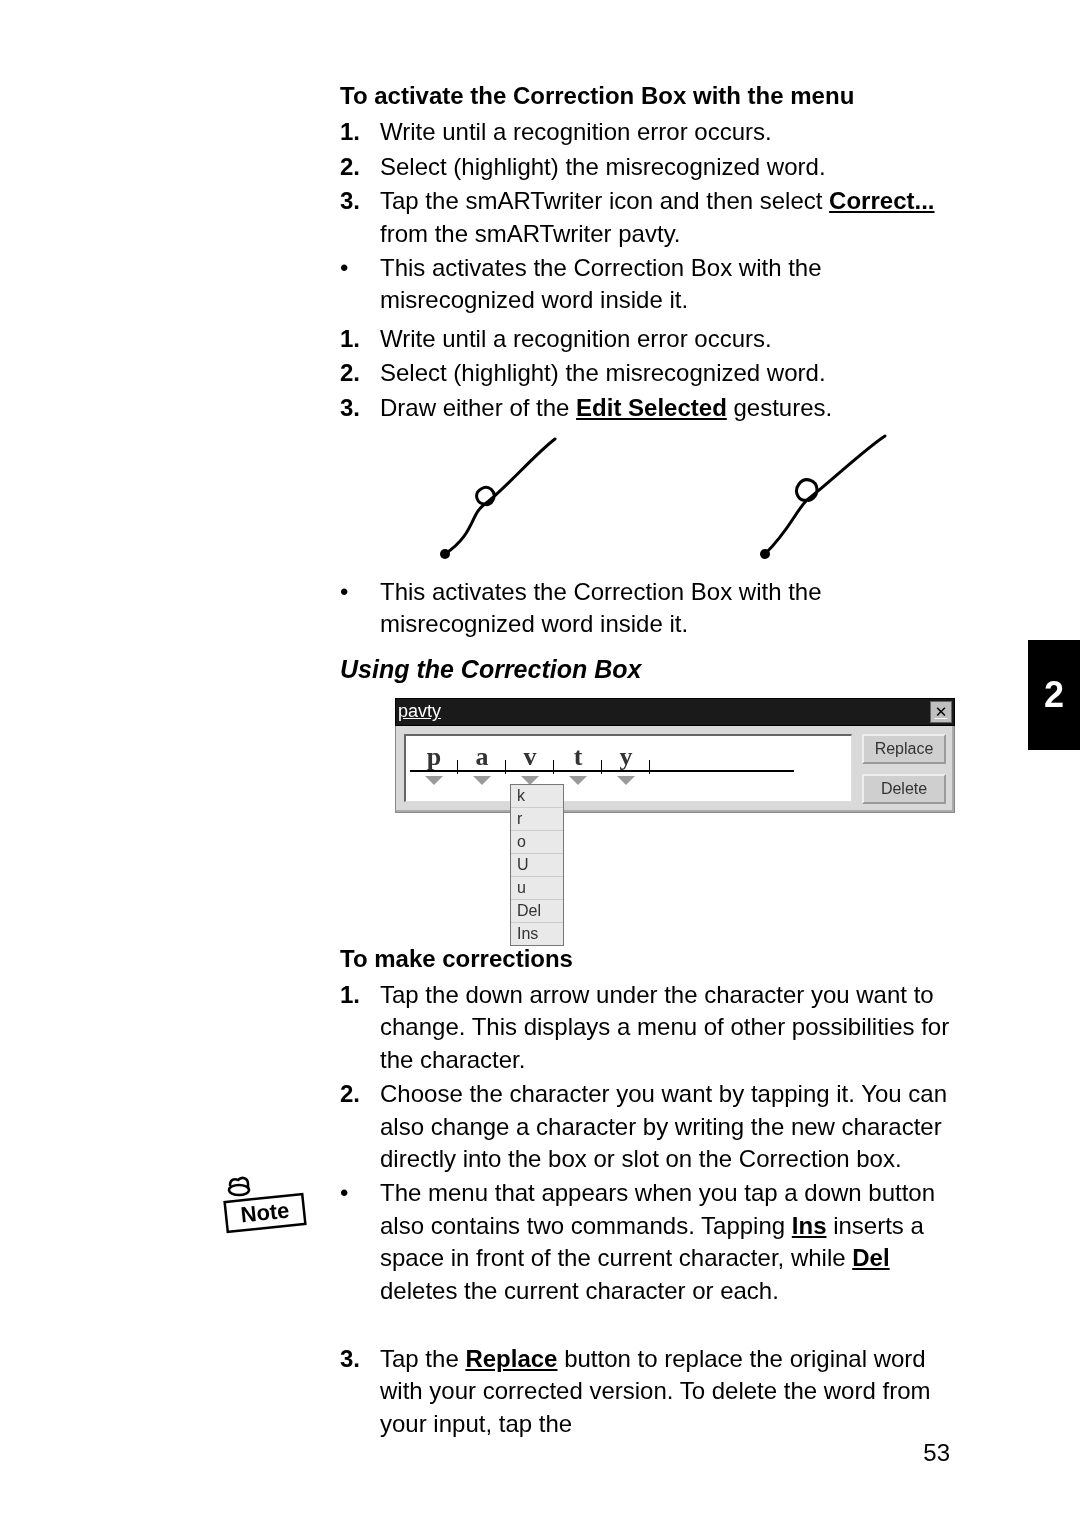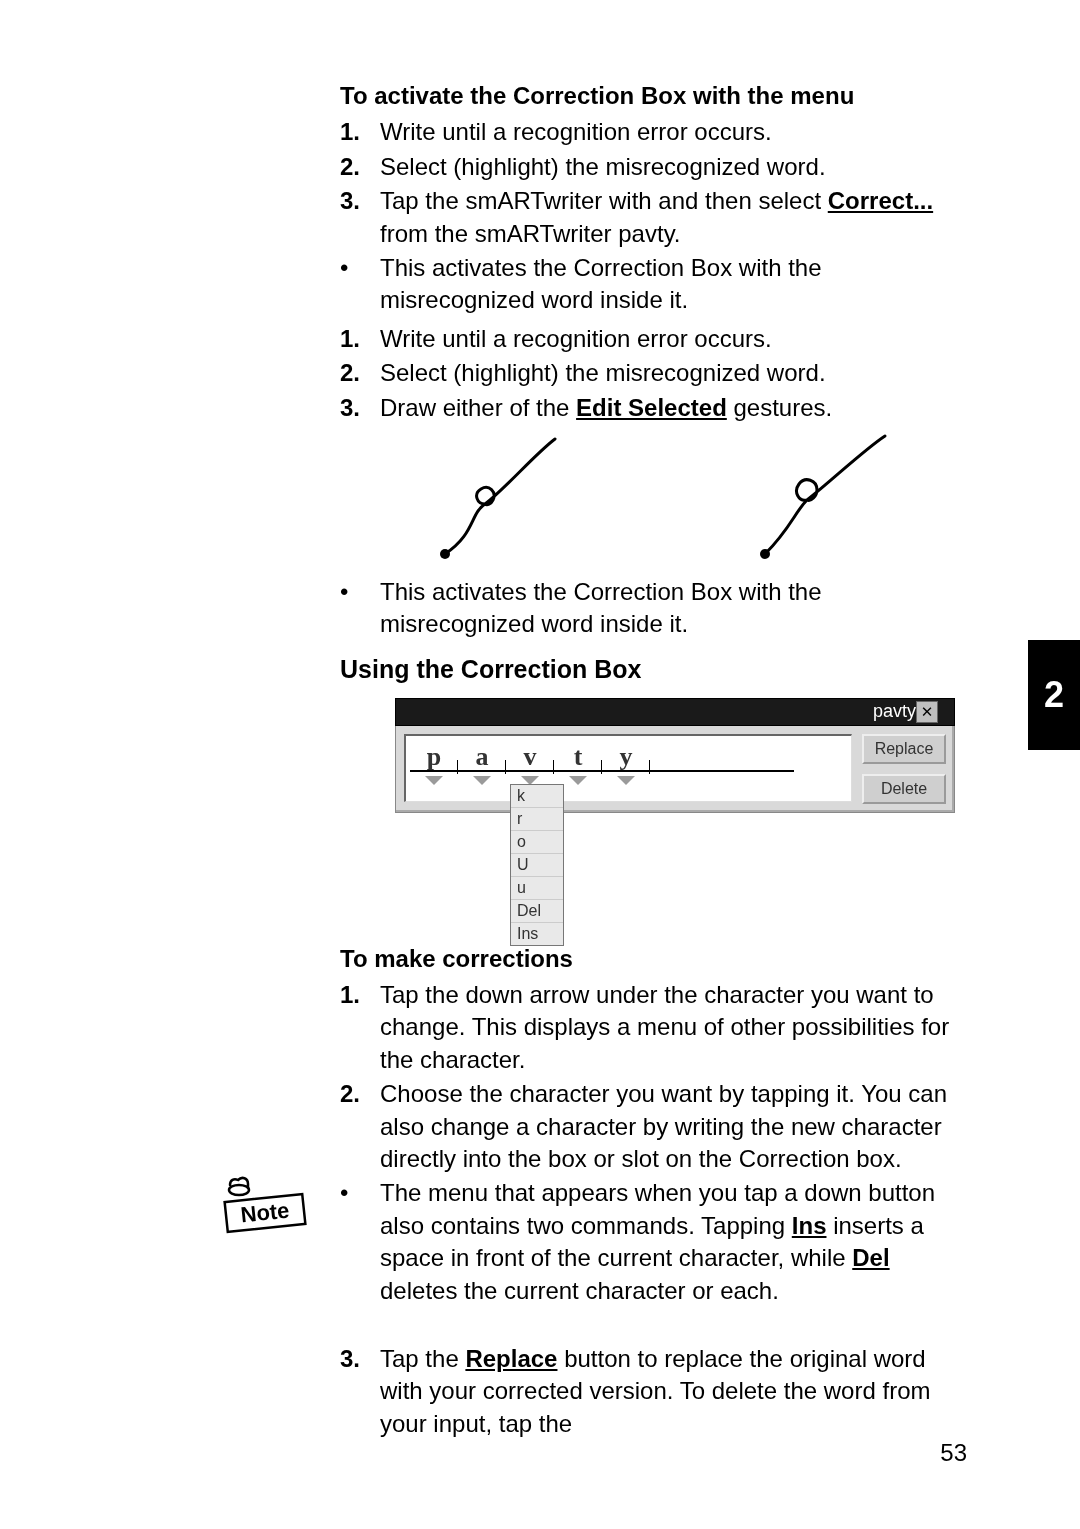--- a/index.html
+++ b/index.html
@@ -40,20 +40,21 @@
     font-weight: bold;
   }
   .list li .marker.bullet {
     font-weight: normal;
   }
   .list li .text {
     flex: 1;
   }
   .subheading-italic {
     font-weight: bold;
+    font-style: italic;
     font-size: 25px;
     margin: 14px 0 4px 0;
   }
   .body-text {
     font-size: 24px;
     line-height: 1.35;
     margin: 0 0 10px 0;
   }
   .bold { font-weight: bold; text-decoration: underline; }
 
@@ -68,21 +69,21 @@
     color: #fff;
     font-size: 36px;
     font-weight: bold;
     display: flex;
     align-items: center;
     justify-content: center;
   }
   .page-number {
     position: absolute;
     bottom: 62px;
-    right: 113px;
+    right: 130px;
     font-size: 24px;
   }
 
   
   .gesture-row {
     display: flex;
     gap: 160px;
     justify-content: center;
     margin: 10px 0 12px 0;
   }
@@ -99,26 +100,27 @@
   }
   .correction-box {
     width: 560px;
     font-family: Arial, sans-serif;
     font-size: 18px;
     color: #333;
   }
   .cb-title {
     background: #1a1a1a;
     color: #fff;
-    padding: 2px 16px;
-    display: flex;
-    justify-content: flex-end;
+    padding: 2px 2px;
+    display: flex;
+    justify-content: space-between;
     align-items: center;
     font-size: 18px;
     border: 1px solid #000;
+    text-decoration: underline;
   }
   .cb-close {
     background: #bfbfbf;
     color: #000;
     width: 20px;
     height: 20px;
     display: flex;
     align-items: center;
     justify-content: center;
     border: 1px solid #666;
@@ -238,21 +240,21 @@
         <span class="marker">1.</span>
         <span class="text">Write until a recognition error occurs.</span>
       </li>
     <li>
         <span class="marker">2.</span>
         <span class="text">Select (highlight) the misrecognized word.</span>
       </li>
     <li>
         <span class="marker">3.</span>
       <span class="text">
-        <span>Tap the smARTwriter with and then select </span><span class="bold">Correct...</span><span> from the smARTwriter pavty.</span>
+        <span>Tap the smARTwriter icon and then select </span><span class="bold">Correct...</span><span> from the smARTwriter pavty.</span>
       </span>
     </li>
     <li>
         <span class="marker bullet">•</span>
         <span class="text">This activates the Correction Box with the misrecognized word inside it.</span>
       </li>
   </ul>
 
   <ul class="list">
     <li>

